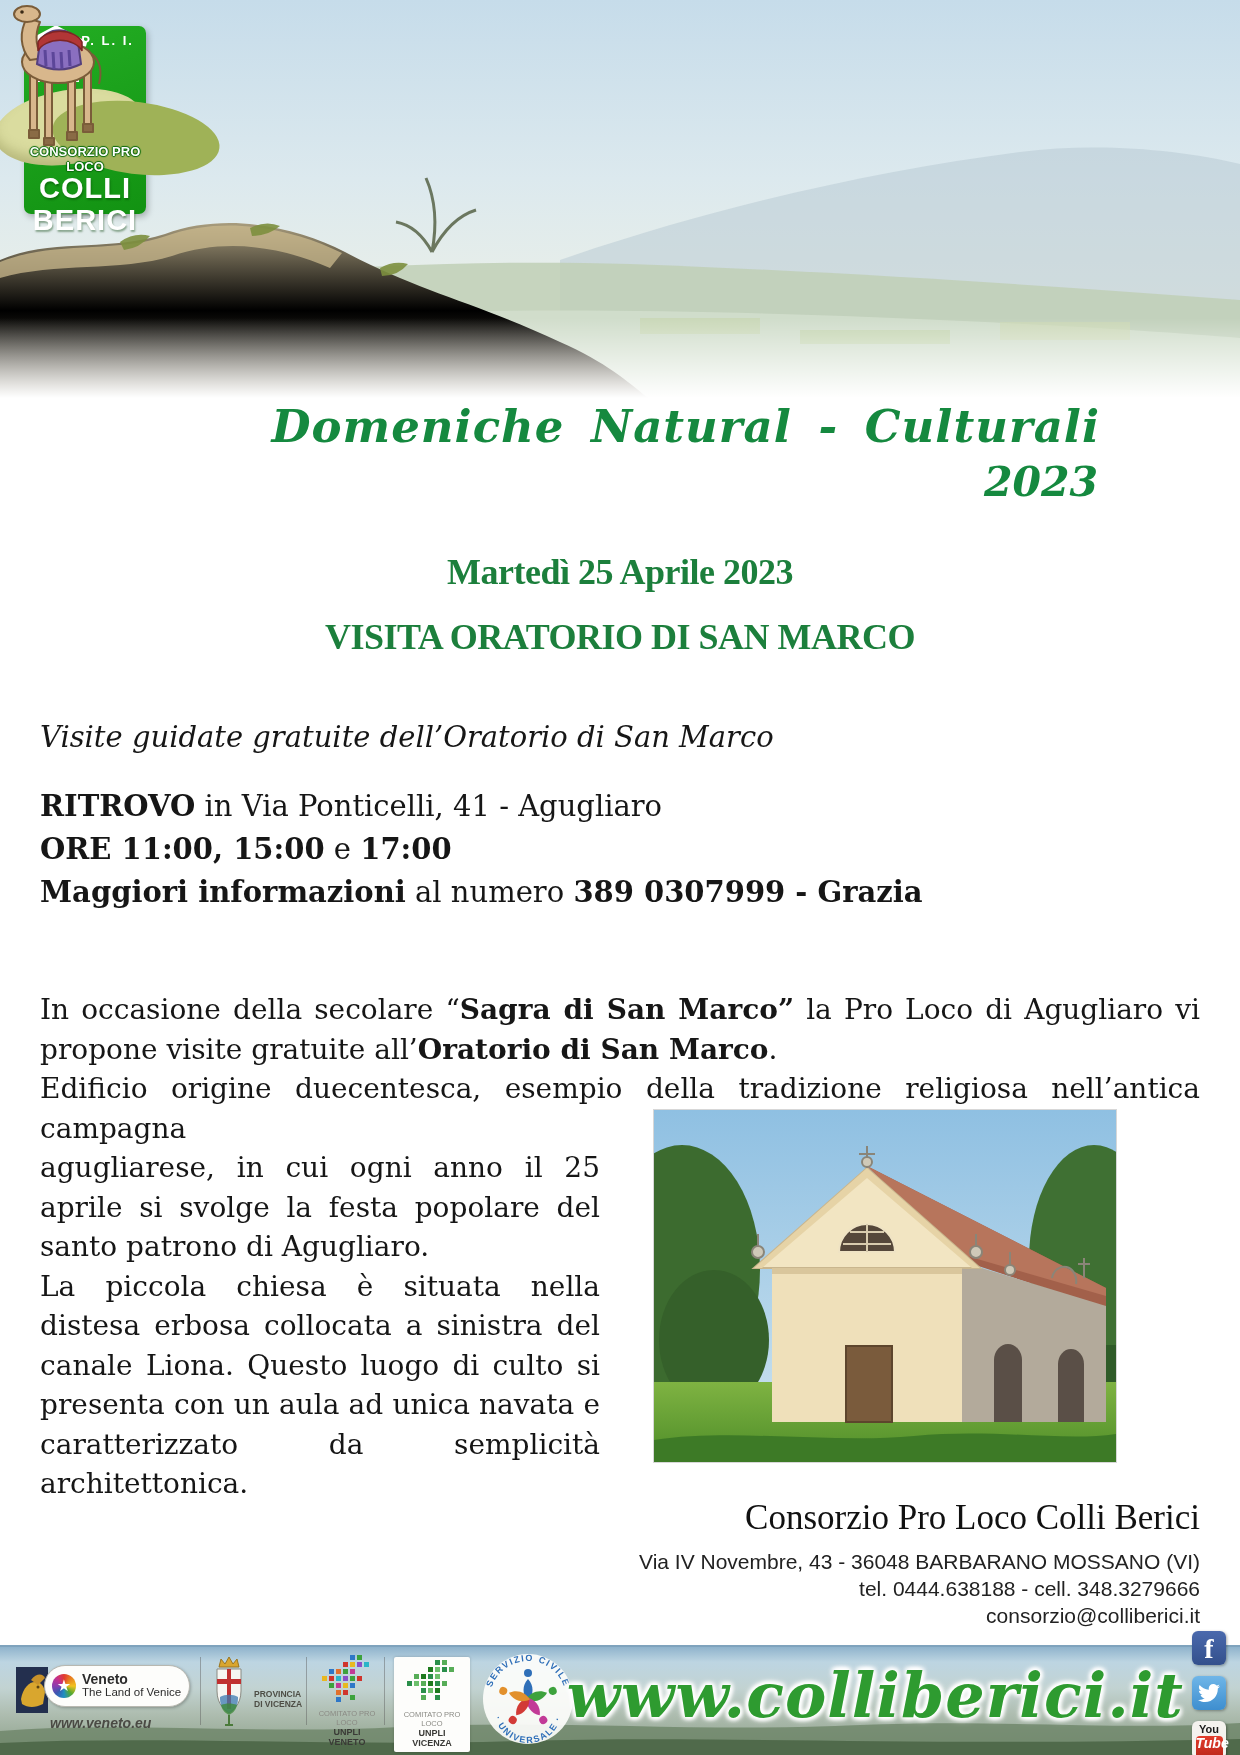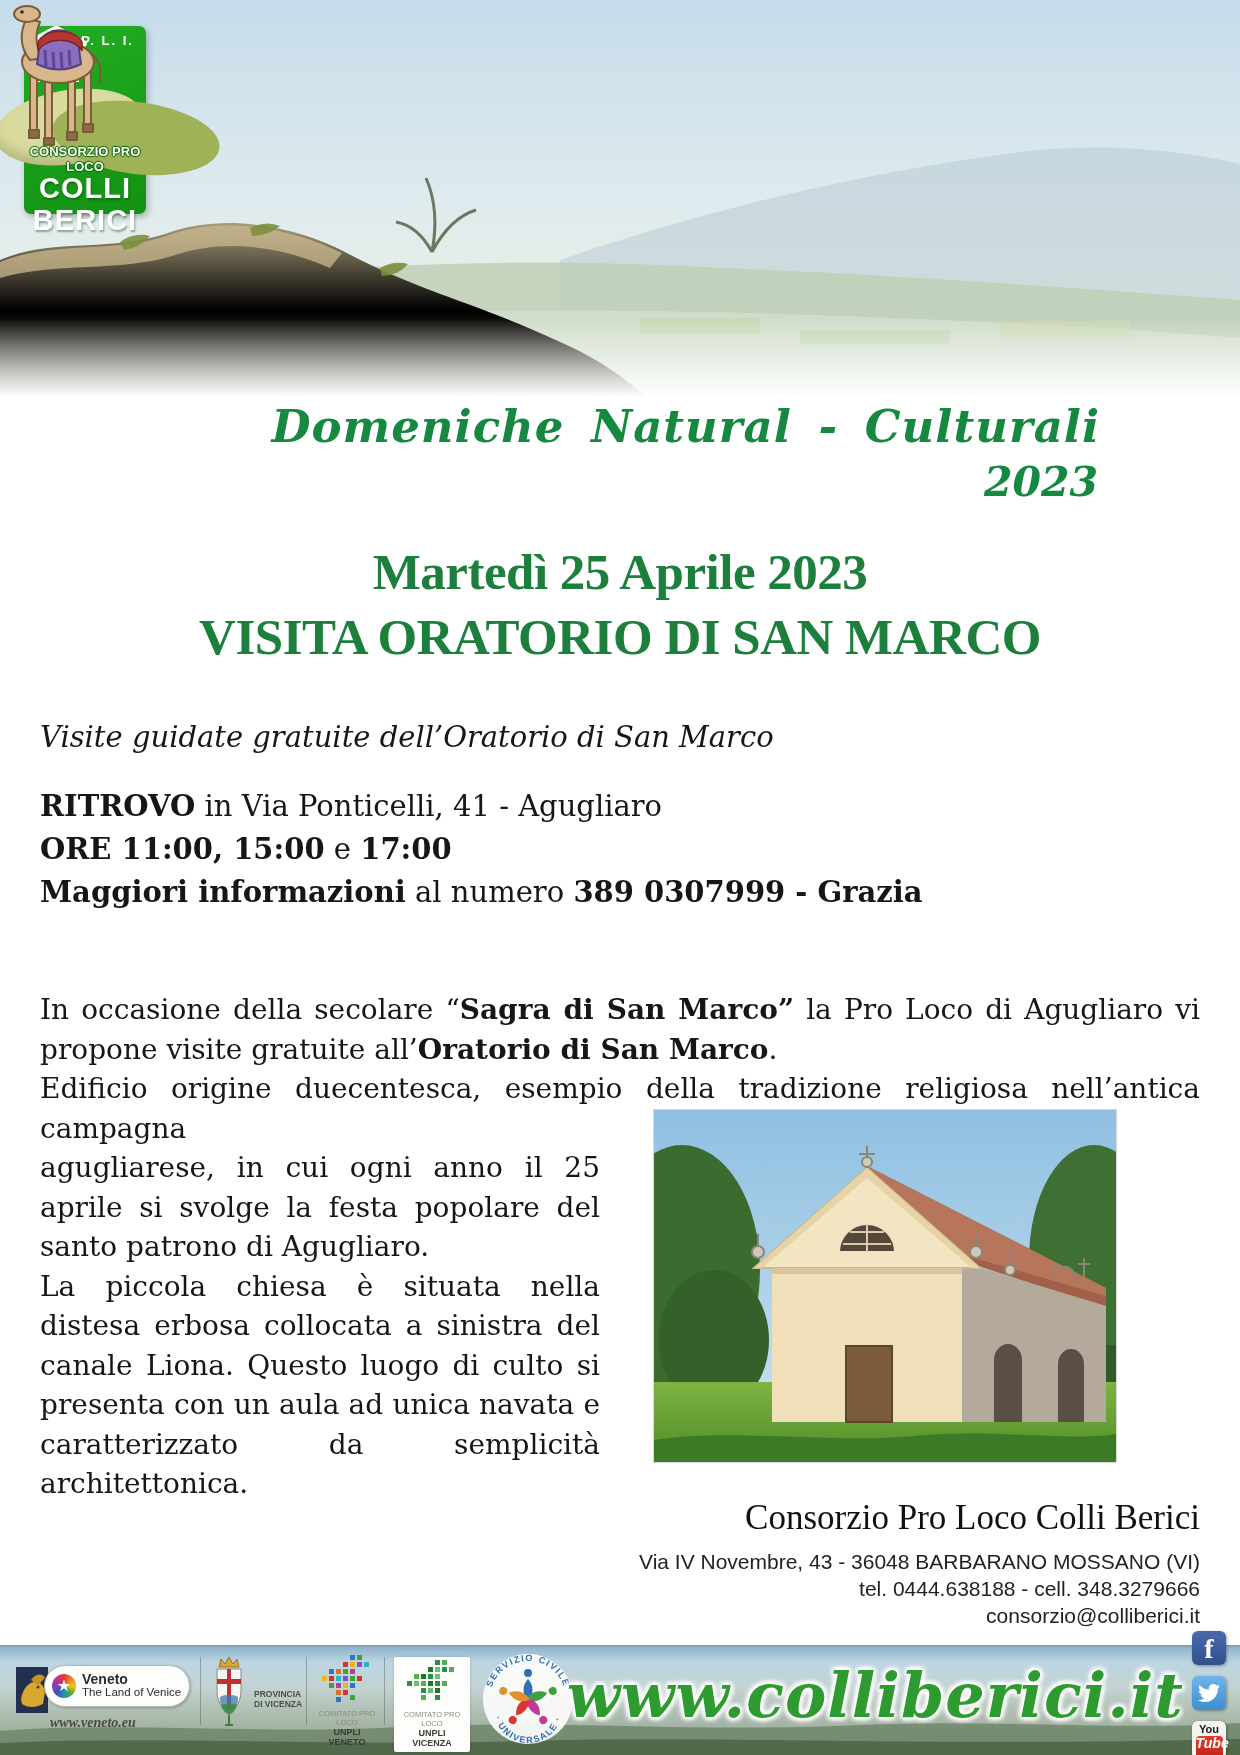--- a/index.html
+++ b/index.html
@@ -29,21 +29,21 @@
   .logo-colli { top:134px; } .logo-berici { top:166px; }
 
   .camel { position:absolute; left:986px; top:52px; }
 
   
   .series-title { position:absolute; right:140px; top:400px; font-style:italic; font-weight:bold;
     font-size:45px; letter-spacing:1px; word-spacing:10px; white-space:nowrap; }
   .series-year { position:absolute; right:142px; top:458px; font-style:italic; font-weight:bold; font-size:41px; }
   .headline { position:absolute; left:0; top:540px; width:1240px; text-align:center;
     font-family:"Liberation Serif",serif; font-weight:bold; line-height:65px; letter-spacing:-0.5px; }
-  .headline .hl { font-size:51px; }
+  .headline .hl { font-size:36px; }
 
   
   .lead { position:absolute; left:40px; top:720px; font-style:italic; font-size:29px; color:#161616; }
   .info { position:absolute; left:40px; top:785px; font-size:29px; line-height:43px; color:#161616; }
   .b { font-weight:bold; }
 
   
   .body-text { position:absolute; left:40px; top:990px; width:1160px; font-size:28px;
     line-height:39.5px; color:#161616; text-align:justify; }
   .jall { text-align:justify; text-align-last:justify; }
@@ -68,21 +68,21 @@
   .veneto-pill { position:absolute; left:28px; top:0; width:146px; height:42px; background:#fdfdfb;
     border:1px solid #b8b8b0; border-radius:21px; box-shadow:1px 1px 3px rgba(0,0,0,.25);
     display:flex; align-items:center; padding-left:7px; gap:6px; }
   .veneto-star { width:24px; height:24px; border-radius:50%; flex:0 0 24px;
     background:conic-gradient(#e23a2e,#e8851f,#f2c21f,#57a82e,#1f8fc2,#3b57b0,#8a3fb0,#c2308f,#e23a2e);
     position:relative; }
   .veneto-star span { position:absolute; inset:0; color:#fff; font-size:16px; line-height:24px; text-align:center; font-family:"DejaVu Sans",sans-serif; }
   .veneto-texts { font-family:Liberation Sans, sans-serif; color:#2c2c2c; line-height:13px; }
   .veneto-name { font-weight:bold; font-size:14px; }
   .veneto-tag { font-size:11.5px; }
-  .veneto-url { position:absolute; left:34px; top:50px; font-family:Liberation Serif, serif;
+  .veneto-url { position:absolute; left:34px; top:50px; font-family:Liberation Sans, sans-serif;
     font-style:italic; font-weight:bold; font-size:14px; color:#4a4a44;text-align:right; }
   .v-divider { position:absolute; top:10px; width:1px; height:68px; background:rgba(90,90,90,.45); }
   .prov-crest { left:212px; top:8px; }
   .prov-label { left:254px; top:42px; font-family:"Liberation Sans",sans-serif; font-weight:bold;
     font-size:8.5px; line-height:10px; color:#4e4e46; }
   .unpli { text-align:center; font-family:"Liberation Sans",sans-serif; }
   .unpli-ven { left:316px; top:8px; width:62px; }
   .unpli-vic { left:394px; top:10px; width:76px; background:#fdfdfb; padding:3px 4px 4px; border-radius:2px; box-shadow:0 0 3px rgba(0,0,0,.2); }
   .unpli-l1 { font-size:7.5px; color:#8a8a84; margin-top:2px; }
   .unpli-l2 { font-size:9px; font-weight:bold; color:#3a3a36; }

